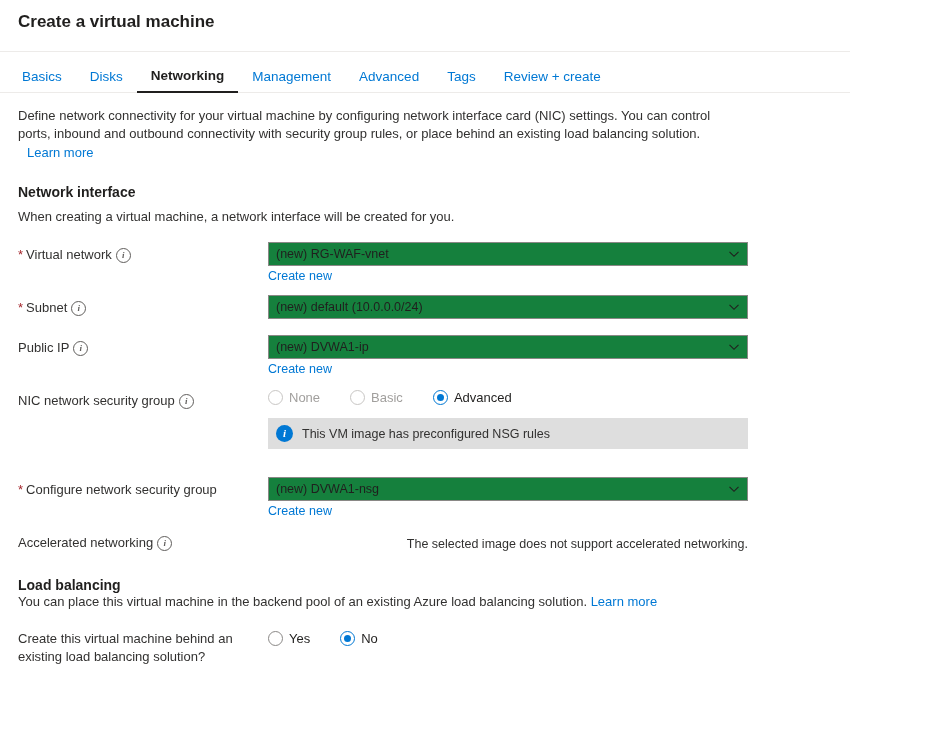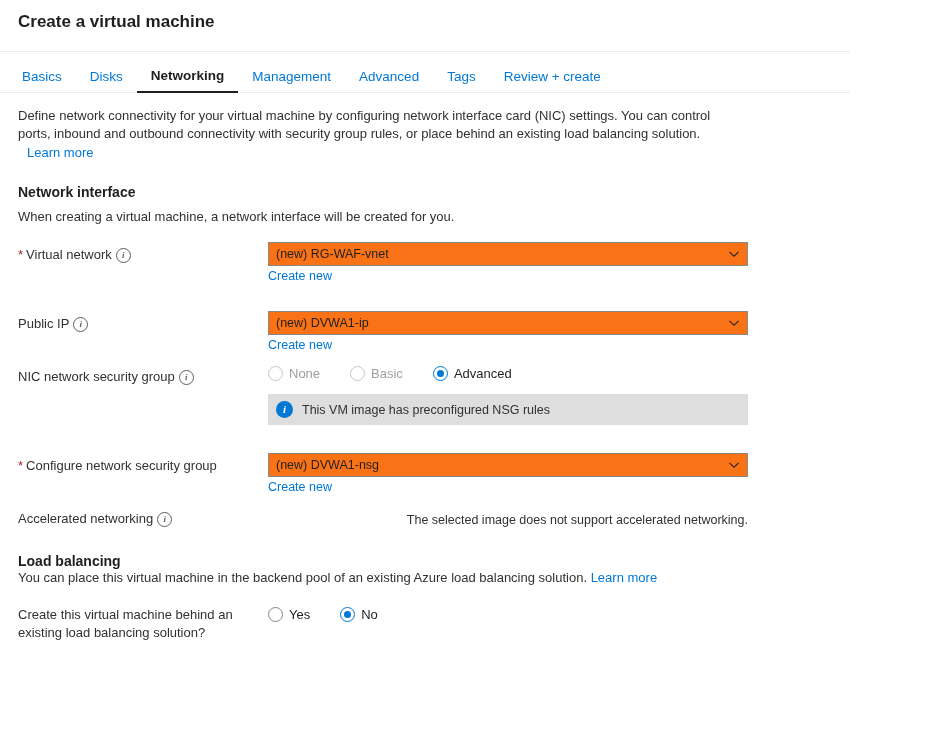--- a/index.html
+++ b/index.html
@@ -123,21 +123,21 @@
   .field-col {
     flex: 1 1 auto;
     min-width: 0;
   }
   .select {
     position: relative;
     width: 480px;
     height: 24px;
     box-sizing: border-box;
     border: 1px solid #8a8886;
-    background: #f97316;
+    background: #15803d;
     font-size: 12.5px;
     color: #201f1e;
     display: flex;
     align-items: center;
     padding: 0 42px 0 7px;
     cursor: pointer;
   }
   .select .chev {
     position: absolute;
     right: 7px;
@@ -298,20 +298,33 @@
             <svg class="chev" viewBox="0 0 12 12">
                 <path d="M1.5 3.8 L6 8.3 L10.5 3.8" fill="none" stroke="#201f1e" stroke-width="1.1"></path>
               </svg>
           </div>
           <span class="link create-new">Create new</span>
         </div>
       </div>
 
       <div class="gap-sm"></div>
 
+      <div class="row">
+        <div class="label">
+          <span class="req">*</span><span>Subnet</span><span class="info">i</span>
+        </div>
+        <div class="field-col">
+          <div class="select">
+            <span>(new) default (10.0.0.0/24)</span>
+            <svg class="chev" viewBox="0 0 12 12">
+                <path d="M1.5 3.8 L6 8.3 L10.5 3.8" fill="none" stroke="#201f1e" stroke-width="1.1"></path>
+              </svg>
+          </div>
+        </div>
+      </div>
 
       <div class="gap-md"></div>
 
       <div class="row">
         <div class="label">
           <span>Public IP</span><span class="info">i</span>
         </div>
         <div class="field-col">
           <div class="select">
             <span>(new) DVWA1-ip</span>

